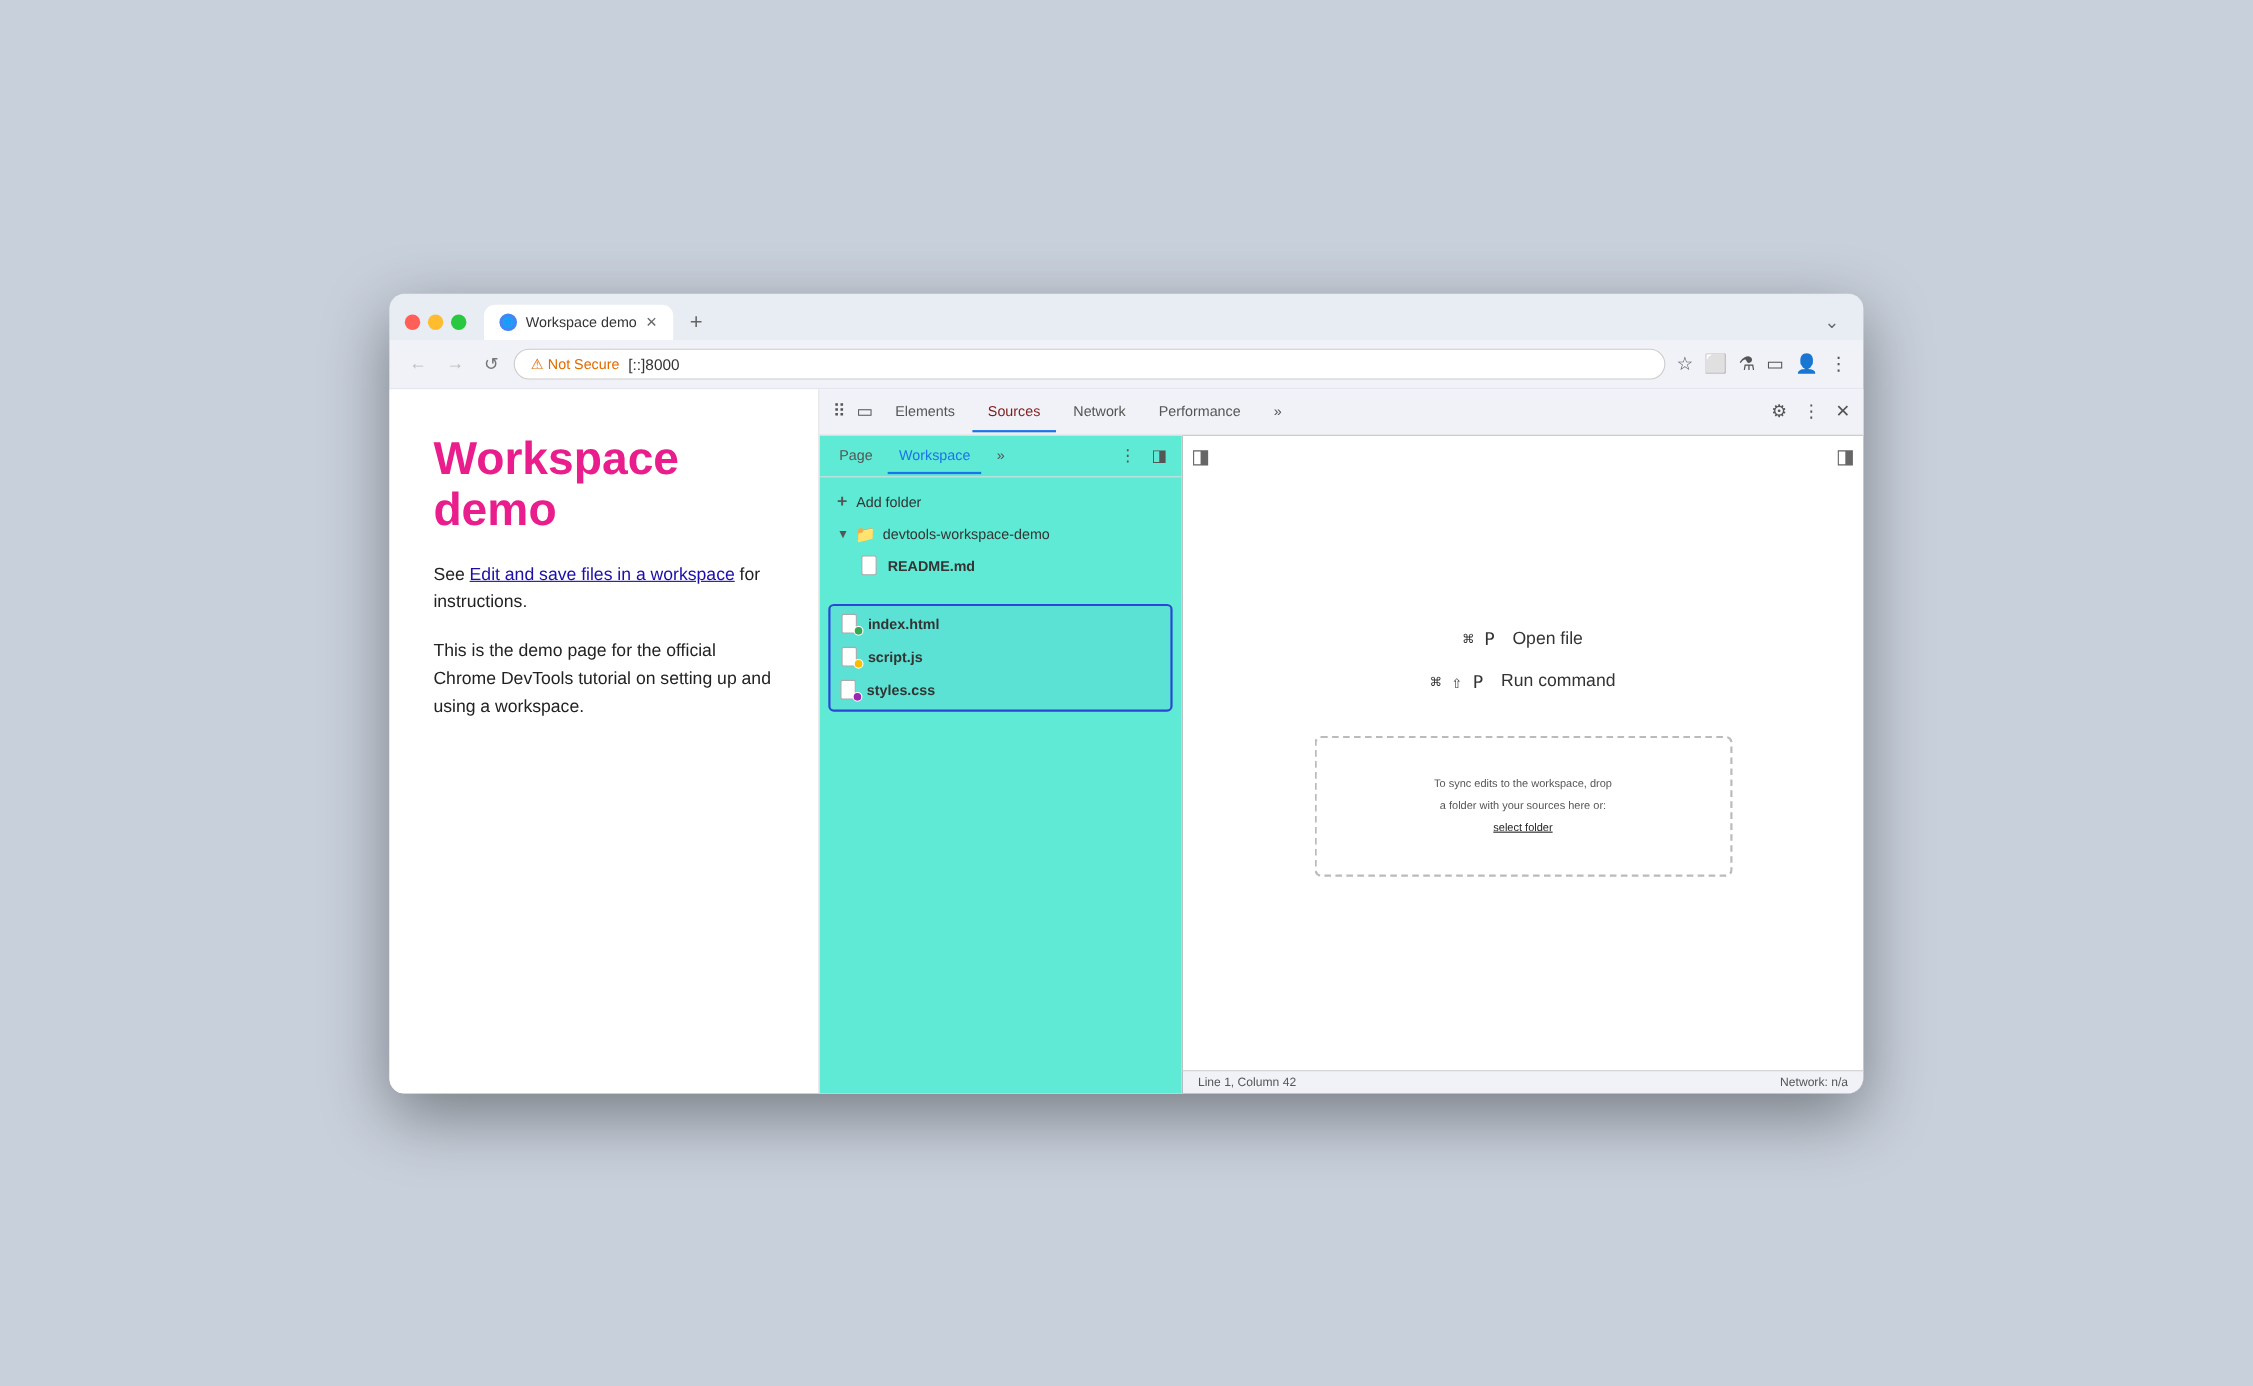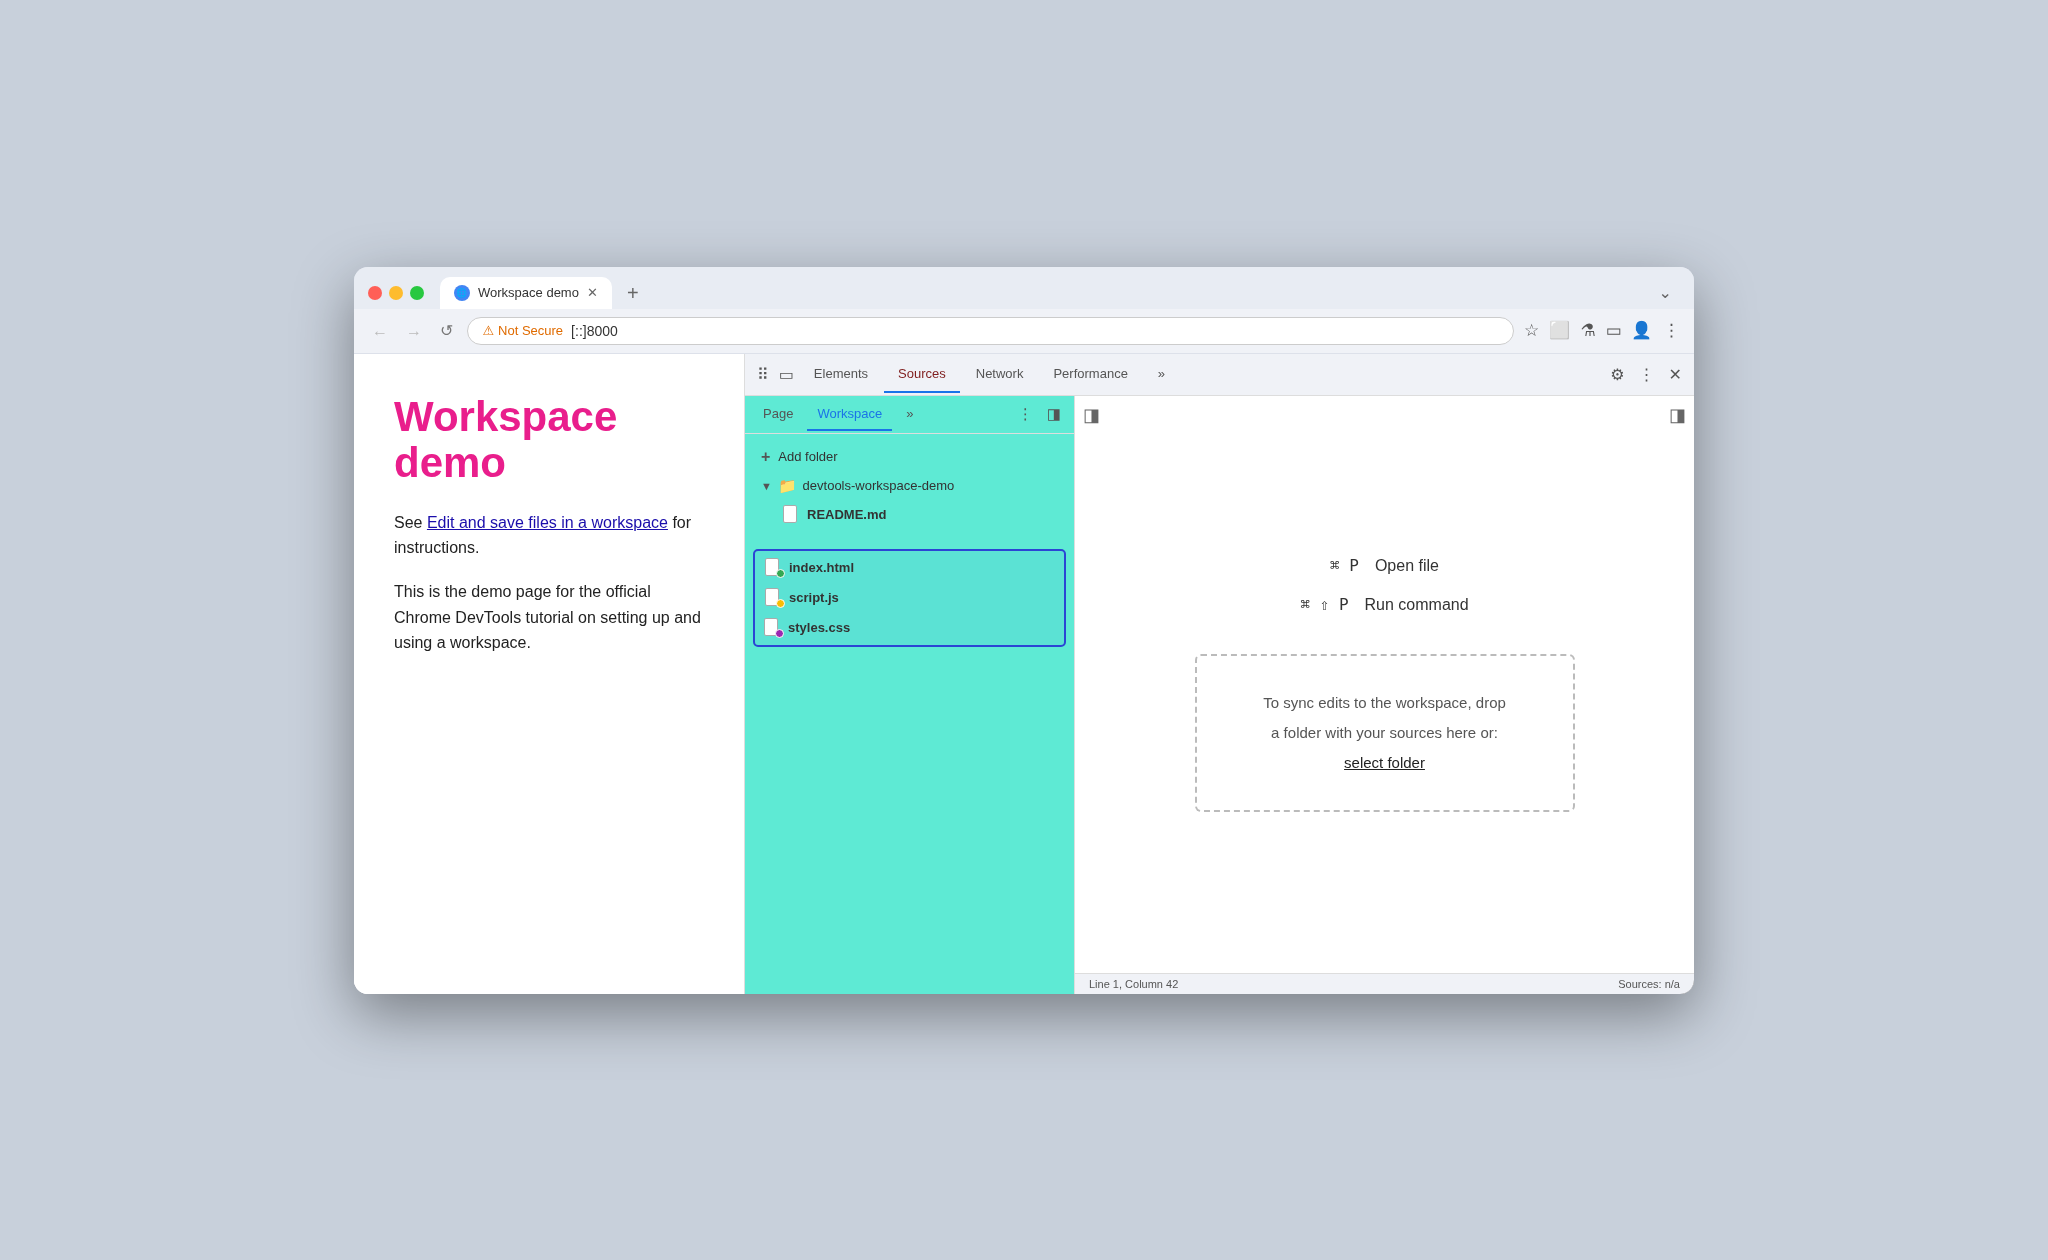--- a/index.html
+++ b/index.html
@@ -369,21 +369,21 @@
       font-size: 16px;
       color: #333;
       font-family: monospace;
     }
     .drop-zone {
       border: 2px dashed #bbb;
       border-radius: 6px;
       padding: 32px 40px;
       text-align: center;
       color: #555;
-      font-size: 15px;
+      font-size: 10px;
       line-height: 2;
       margin-top: 20px;
       width: 380px;
     }
     .drop-zone a {
       text-decoration: underline;
       cursor: pointer;
       color: #222;
       font-weight: 500;
     }
@@ -565,19 +565,19 @@
 
             <div class="drop-zone">
               <span>To sync edits to the workspace, drop</span><br>
               <span>a folder with your sources here or:</span><br>
               <a>select folder</a>
             </div>
           </div>
 
           <div class="editor-status-bar">
             <span>Line 1, Column 42</span>
-            <span>Sources: n/a</span>
+            <span>Network: n/a</span>
           </div>
         </div>
       </div>
     </div>
   </div>
 </div>
 
 </body></html>

